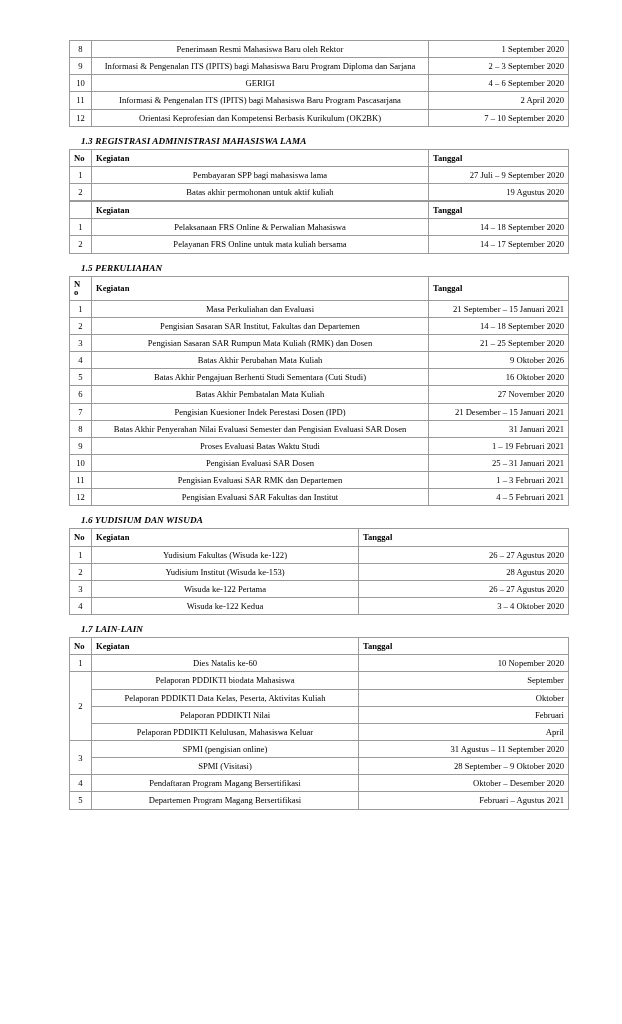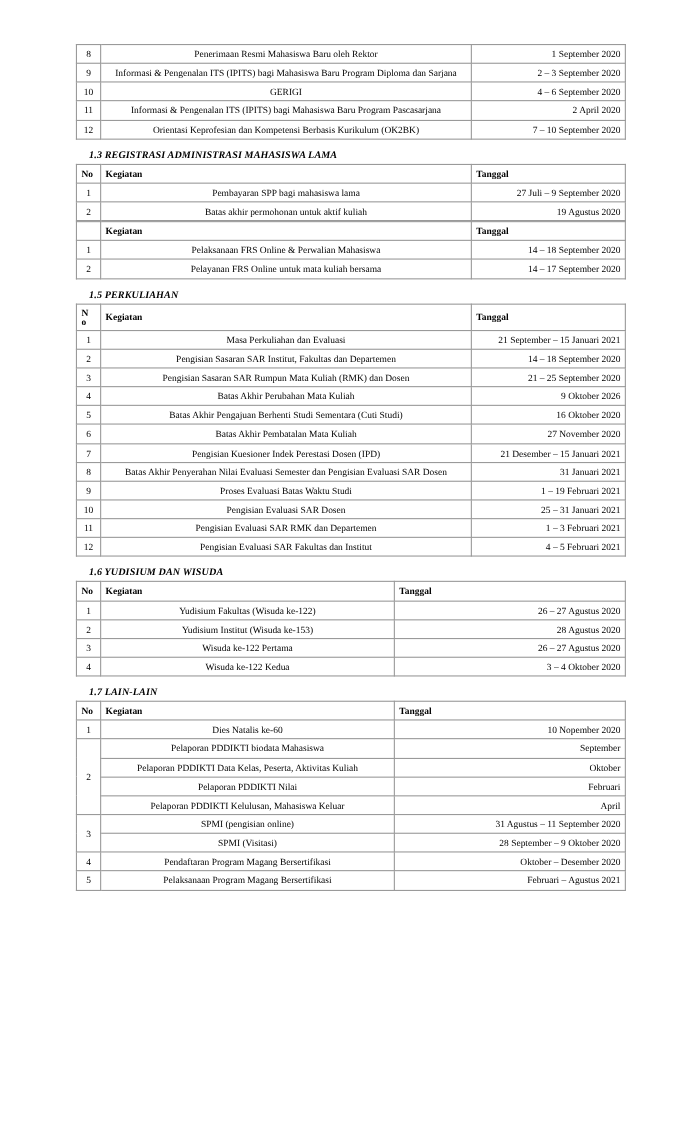--- a/index.html
+++ b/index.html
@@ -337,20 +337,20 @@
           <td class="c-act">SPMI (Visitasi)</td>
           <td class="c-date">28 September – 9 Oktober 2020</td>
         </tr>
         <tr>
           <td class="c-no">4</td>
           <td class="c-act">Pendaftaran Program Magang Bersertifikasi</td>
           <td class="c-date">Oktober – Desember 2020</td>
         </tr>
         <tr>
           <td class="c-no">5</td>
-          <td class="c-act">Pelaksanaan Program Magang Bersertifikasi</td>
+          <td class="c-act">Departemen Program Magang Bersertifikasi</td>
           <td class="c-date">Februari – Agustus 2021</td>
         </tr>
       </tbody>
     </table>
 
   </div>
 </div>
 
 </body></html>

